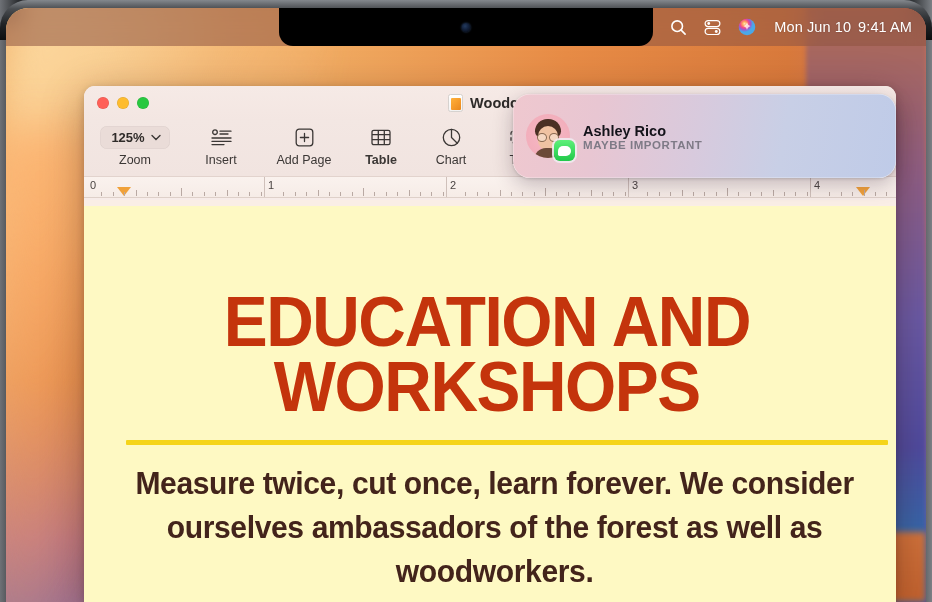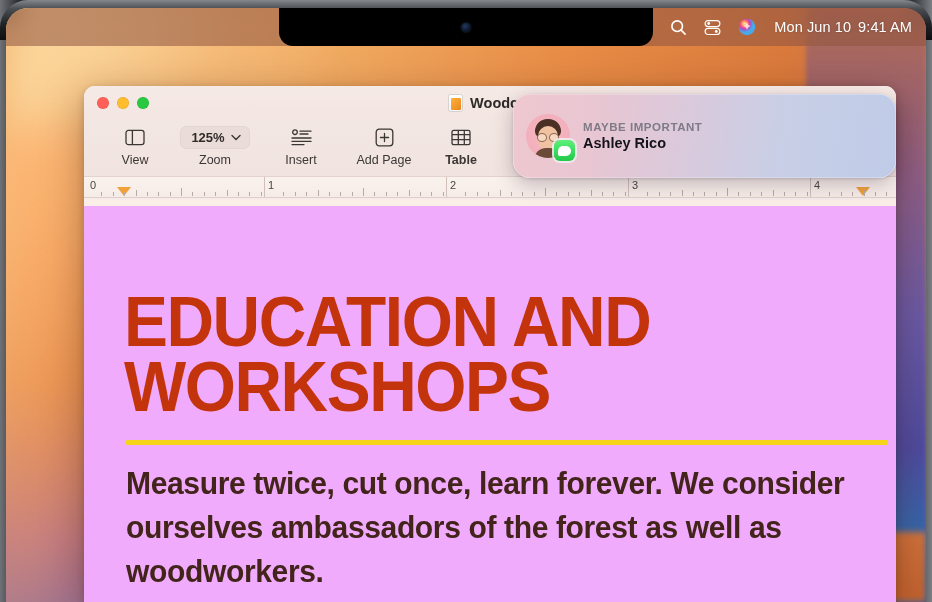--- a/index.html
+++ b/index.html
@@ -169,21 +169,22 @@
   }
 
   
   #canvas {
     position:absolute; left:0; right:0; top:114px; bottom:0;
     background:#faeee6;
     overflow:hidden;
   }
   #page {
     position:absolute; left:0; right:0; top:6px; bottom:0;
-    background:#f0abfc;
+    background:#fef9c3;
+    text-align:center;
   }
   #heading {
     margin:84px 0 0 40px;
     font-family:"Liberation Sans", sans-serif;
     font-weight:bold;
     font-size:70px;
     line-height:.93;
     letter-spacing:-1.5px;
     color:#c4340c;
     transform:scaleX(.94);
@@ -347,29 +348,20 @@
           <div class="tl green"></div>
         </div>
         <div id="doc-title-wrap">
           <div id="doc-icon"></div>
           <div id="doc-title">Woodcra</div>
         </div>
       </div>
 
       <div id="toolbar">
 
-        <div class="tbtn" id="btn-view">
-          <span class="ico">
-            <svg width="20" height="17" viewBox="0 0 20 17" fill="none" stroke="#3b3735" stroke-width="1.3">
-              <rect x="1" y="1.4" width="18" height="14.2" rx="2.4"></rect>
-              <path d="M7.4 1.4v14.2"></path>
-            </svg>
-          </span>
-          <span class="lbl">View</span>
-        </div>
 
         <div class="tbtn" id="btn-zoom">
           <span class="ico">
             <span id="zoom-pill">
               <span id="zoom-value">125%</span>
               <svg width="10" height="7" viewBox="0 0 10 7" fill="none" stroke="#3b3735" stroke-width="1.4" stroke-linecap="round">
                 <path d="M1 1.4L5 5.4L9 1.4"></path>
               </svg>
             </span>
           </span>
@@ -526,19 +518,19 @@
           <div class="memoji-hair"></div>
           <div class="memoji-face"></div>
           <div class="memoji-glasses"></div>
           <div class="memoji-body"></div>
         </div>
         <div id="notif-badge">
           <div class="bubble"></div>
         </div>
       </div>
       <div id="notif-text">
+        <div id="notif-sender">Ashley Rico</div>
         <div id="notif-kicker">MAYBE IMPORTANT</div>
-        <div id="notif-sender">Ashley Rico</div>
       </div>
     </div>
 
   </div>
 </div>
 
 </body></html>

